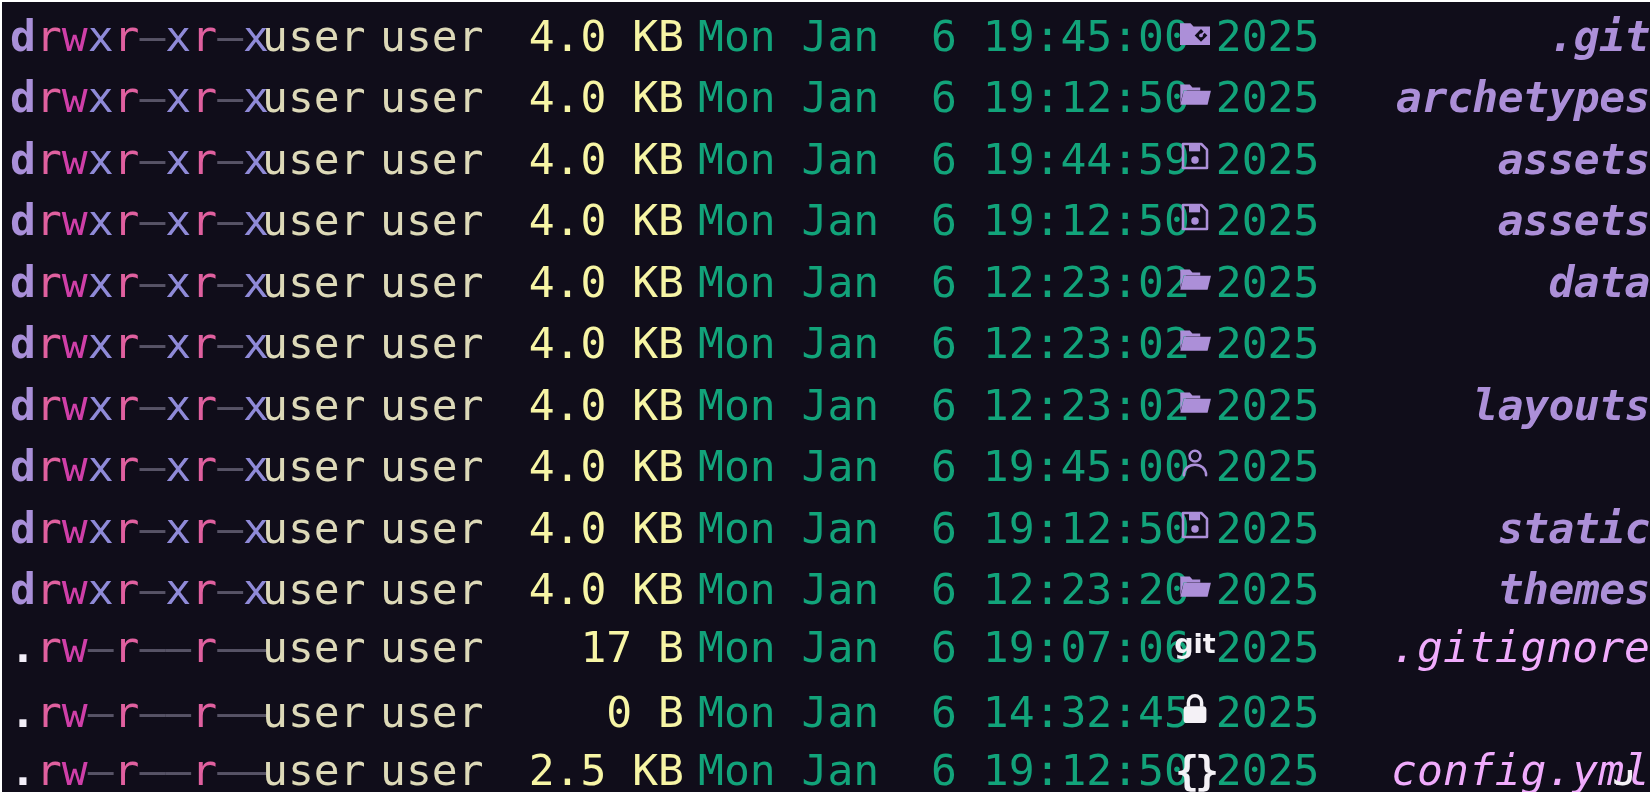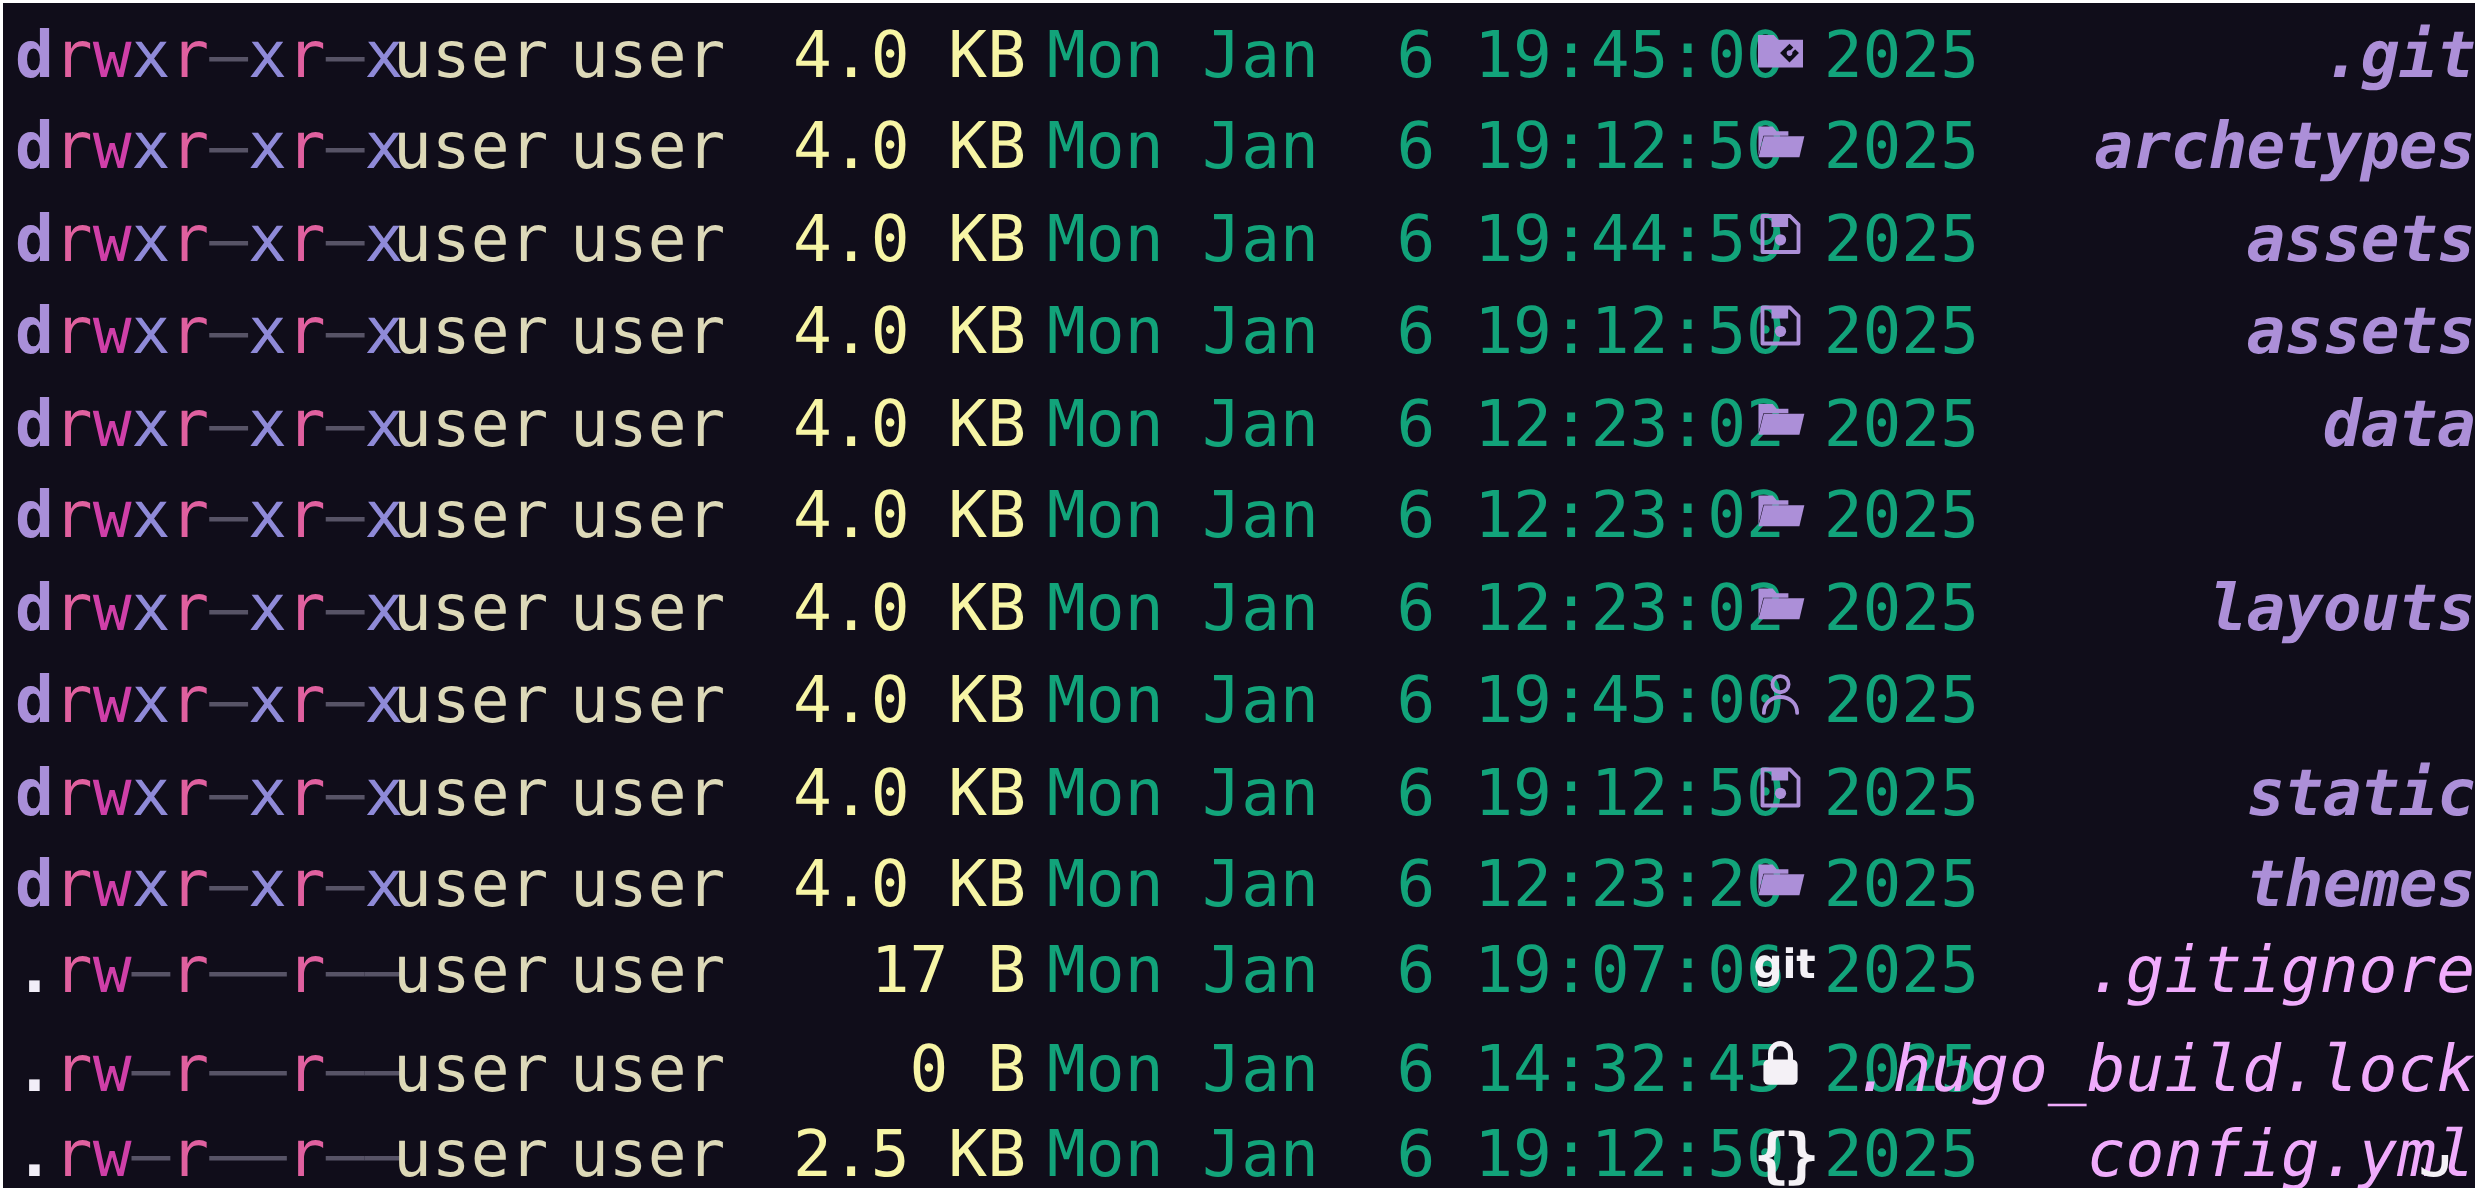--- a/index.html
+++ b/index.html
@@ -75,21 +75,21 @@
     text-align: left;
     color: #12a37a;
     padding-left: 6px;
     box-sizing: border-box;
   }
   .col-icon {
     width: 52px;
     flex: 0 0 52px;
     display: inline-flex;
     align-items: center;
-    justify-content: flex-start;
+    justify-content: center;
     height: 61.5px;
   }
   .col-name {
     flex: 1 1 auto;
     text-align: right;
     font-weight: bold;
     letter-spacing: -0.5px;
     font-style: italic;
   }
 
@@ -194,17 +194,17 @@
               <circle cx="12" cy="14.6" r="2.5" fill="#ac8fd8"></circle>
             </svg></span></div><div class="col-name name-dir">static</div></div>
       <div class="row"><div class="col-perm"><span class="p-d">d</span><span class="p-r">r</span><span class="p-w">w</span><span class="p-x">x</span><span class="p-r">r</span><span class="p-dash">—</span><span class="p-x">x</span><span class="p-r">r</span><span class="p-dash">—</span><span class="p-x">x</span></div><div class="col-owner">user</div><div class="col-group">user</div><div class="col-size">4.0 KB</div><div class="col-date">Mon Jan  6 12:23:20 2025</div><div class="col-icon"><span class="icon"><svg viewBox="0 0 24 24" aria-hidden="true">
               <path d="M2.2 5.6h6.3l1.8 2.1h5.2v2.0H4.4L2.2 18.6z" fill="#ac8fd8"></path>
               <path d="M4.6 9.9h18.0L20.4 19.2H2.2z" fill="#ac8fd8"></path>
             </svg></span></div><div class="col-name name-dir">themes</div></div>
       <div class="row"><div class="col-perm"><span class="p-dot">.</span><span class="p-r">r</span><span class="p-w">w</span><span class="p-dash">—</span><span class="p-r">r</span><span class="p-dash">—</span><span class="p-dash">—</span><span class="p-r">r</span><span class="p-dash">—</span><span class="p-dash">—</span></div><div class="col-owner">user</div><div class="col-group">user</div><div class="col-size">17 B</div><div class="col-date">Mon Jan  6 19:07:06 2025</div><div class="col-icon"><span class="gitword">git</span></div><div class="col-name name-file">.gitignore</div></div>
       <div class="row"><div class="col-perm"><span class="p-dot">.</span><span class="p-r">r</span><span class="p-w">w</span><span class="p-dash">—</span><span class="p-r">r</span><span class="p-dash">—</span><span class="p-dash">—</span><span class="p-r">r</span><span class="p-dash">—</span><span class="p-dash">—</span></div><div class="col-owner">user</div><div class="col-group">user</div><div class="col-size">0 B</div><div class="col-date">Mon Jan  6 14:32:45 2025</div><div class="col-icon"><span class="icon"><svg viewBox="0 0 24 24" aria-hidden="true">
               <path d="M7.6 10.5V7.6a4.4 4.4 0 0 1 8.8 0v2.9" fill="none" stroke="#f4f1f6" stroke-width="2.3"></path>
               <rect x="4.4" y="10.2" width="15.2" height="11.2" rx="2.3" fill="#f4f1f6"></rect>
-            </svg></span></div><div class="col-name name-file">.hugo_build.lock</div></div>
+            </svg></span></div></div>
       <div class="row"><div class="col-perm"><span class="p-dot">.</span><span class="p-r">r</span><span class="p-w">w</span><span class="p-dash">—</span><span class="p-r">r</span><span class="p-dash">—</span><span class="p-dash">—</span><span class="p-r">r</span><span class="p-dash">—</span><span class="p-dash">—</span></div><div class="col-owner">user</div><div class="col-group">user</div><div class="col-size">2.5 KB</div><div class="col-date">Mon Jan  6 19:12:50 2025</div><div class="col-icon"><span class="braces">{}</span></div><div class="col-name name-file">config.yml</div></div>
     </div>
   <div id="clip-glyph"><span>J</span></div>
 </div>
 
 </body></html>

